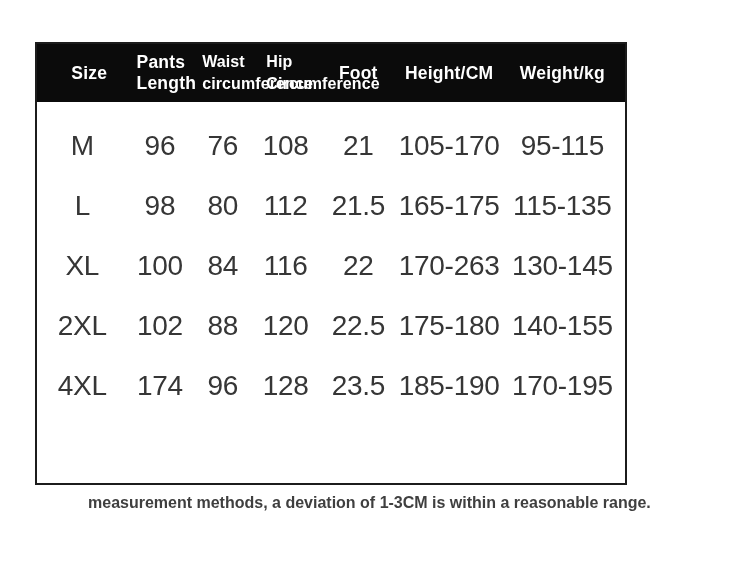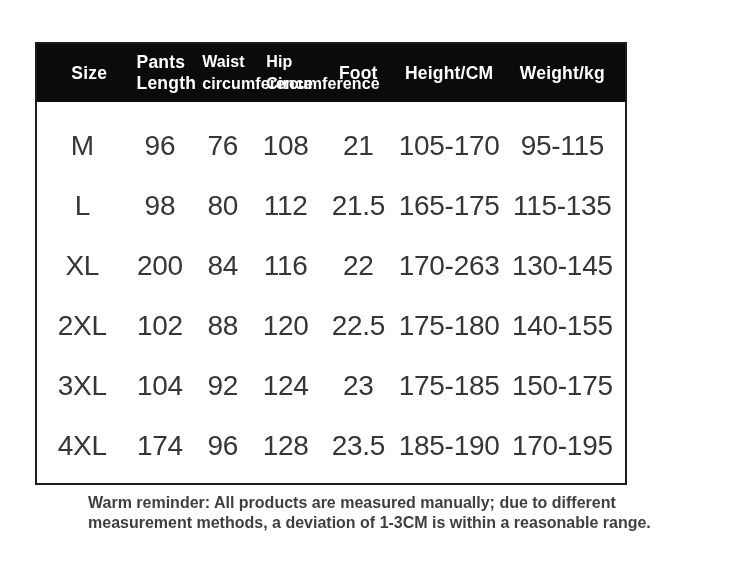--- a/index.html
+++ b/index.html
@@ -132,56 +132,46 @@
             <td>L</td>
             <td>98</td>
             <td>80</td>
             <td>112</td>
             <td>21.5</td>
             <td>165-175</td>
             <td>115-135</td>
           </tr>
           <tr>
             <td>XL</td>
-            <td>200</td>
+            <td>100</td>
             <td>84</td>
             <td>116</td>
             <td>22</td>
             <td>170-263</td>
             <td>130-145</td>
           </tr>
           <tr>
             <td>2XL</td>
             <td>102</td>
             <td>88</td>
             <td>120</td>
             <td>22.5</td>
             <td>175-180</td>
             <td>140-155</td>
           </tr>
           <tr>
-            <td>3XL</td>
-            <td>104</td>
-            <td>92</td>
-            <td>124</td>
-            <td>23</td>
-            <td>175-185</td>
-            <td>150-175</td>
-          </tr>
-          <tr>
             <td>4XL</td>
             <td>174</td>
             <td>96</td>
             <td>128</td>
             <td>23.5</td>
             <td>185-190</td>
             <td>170-195</td>
           </tr>
         </tbody>
     </table>
   </div>
 
   <div class="note">
-    <div class="line">Warm reminder: All products are measured manually; due to different</div>
     <div class="line">measurement methods, a deviation of 1-3CM is within a reasonable range.</div>
   </div>
 
 </div>
 
 </body></html>

